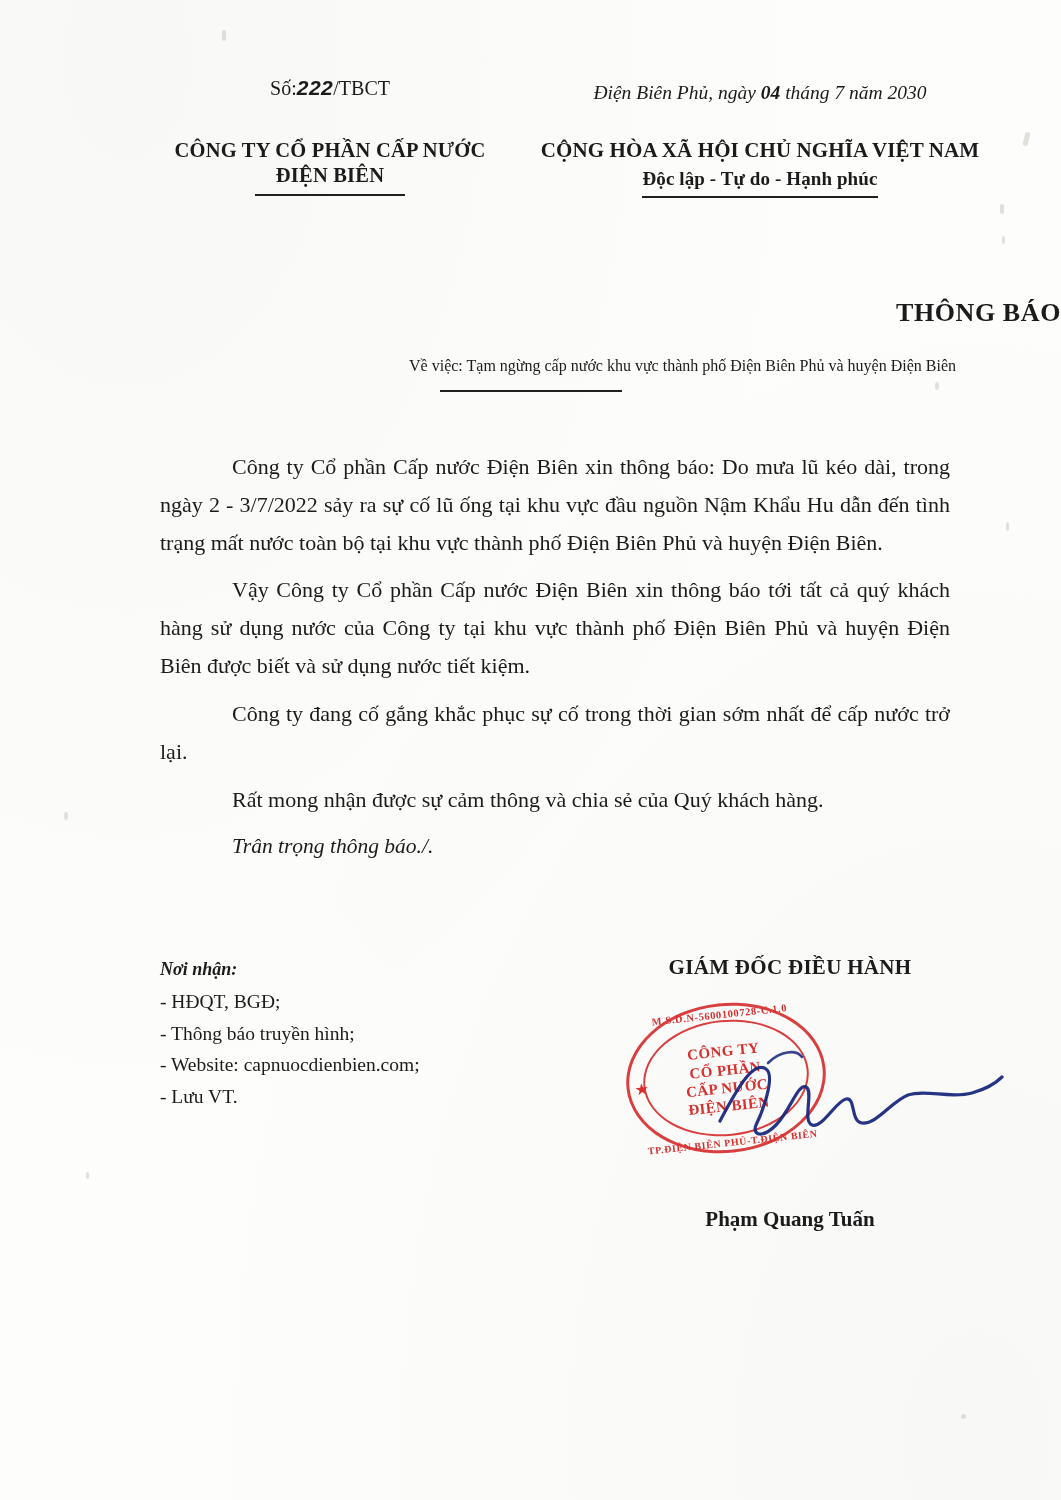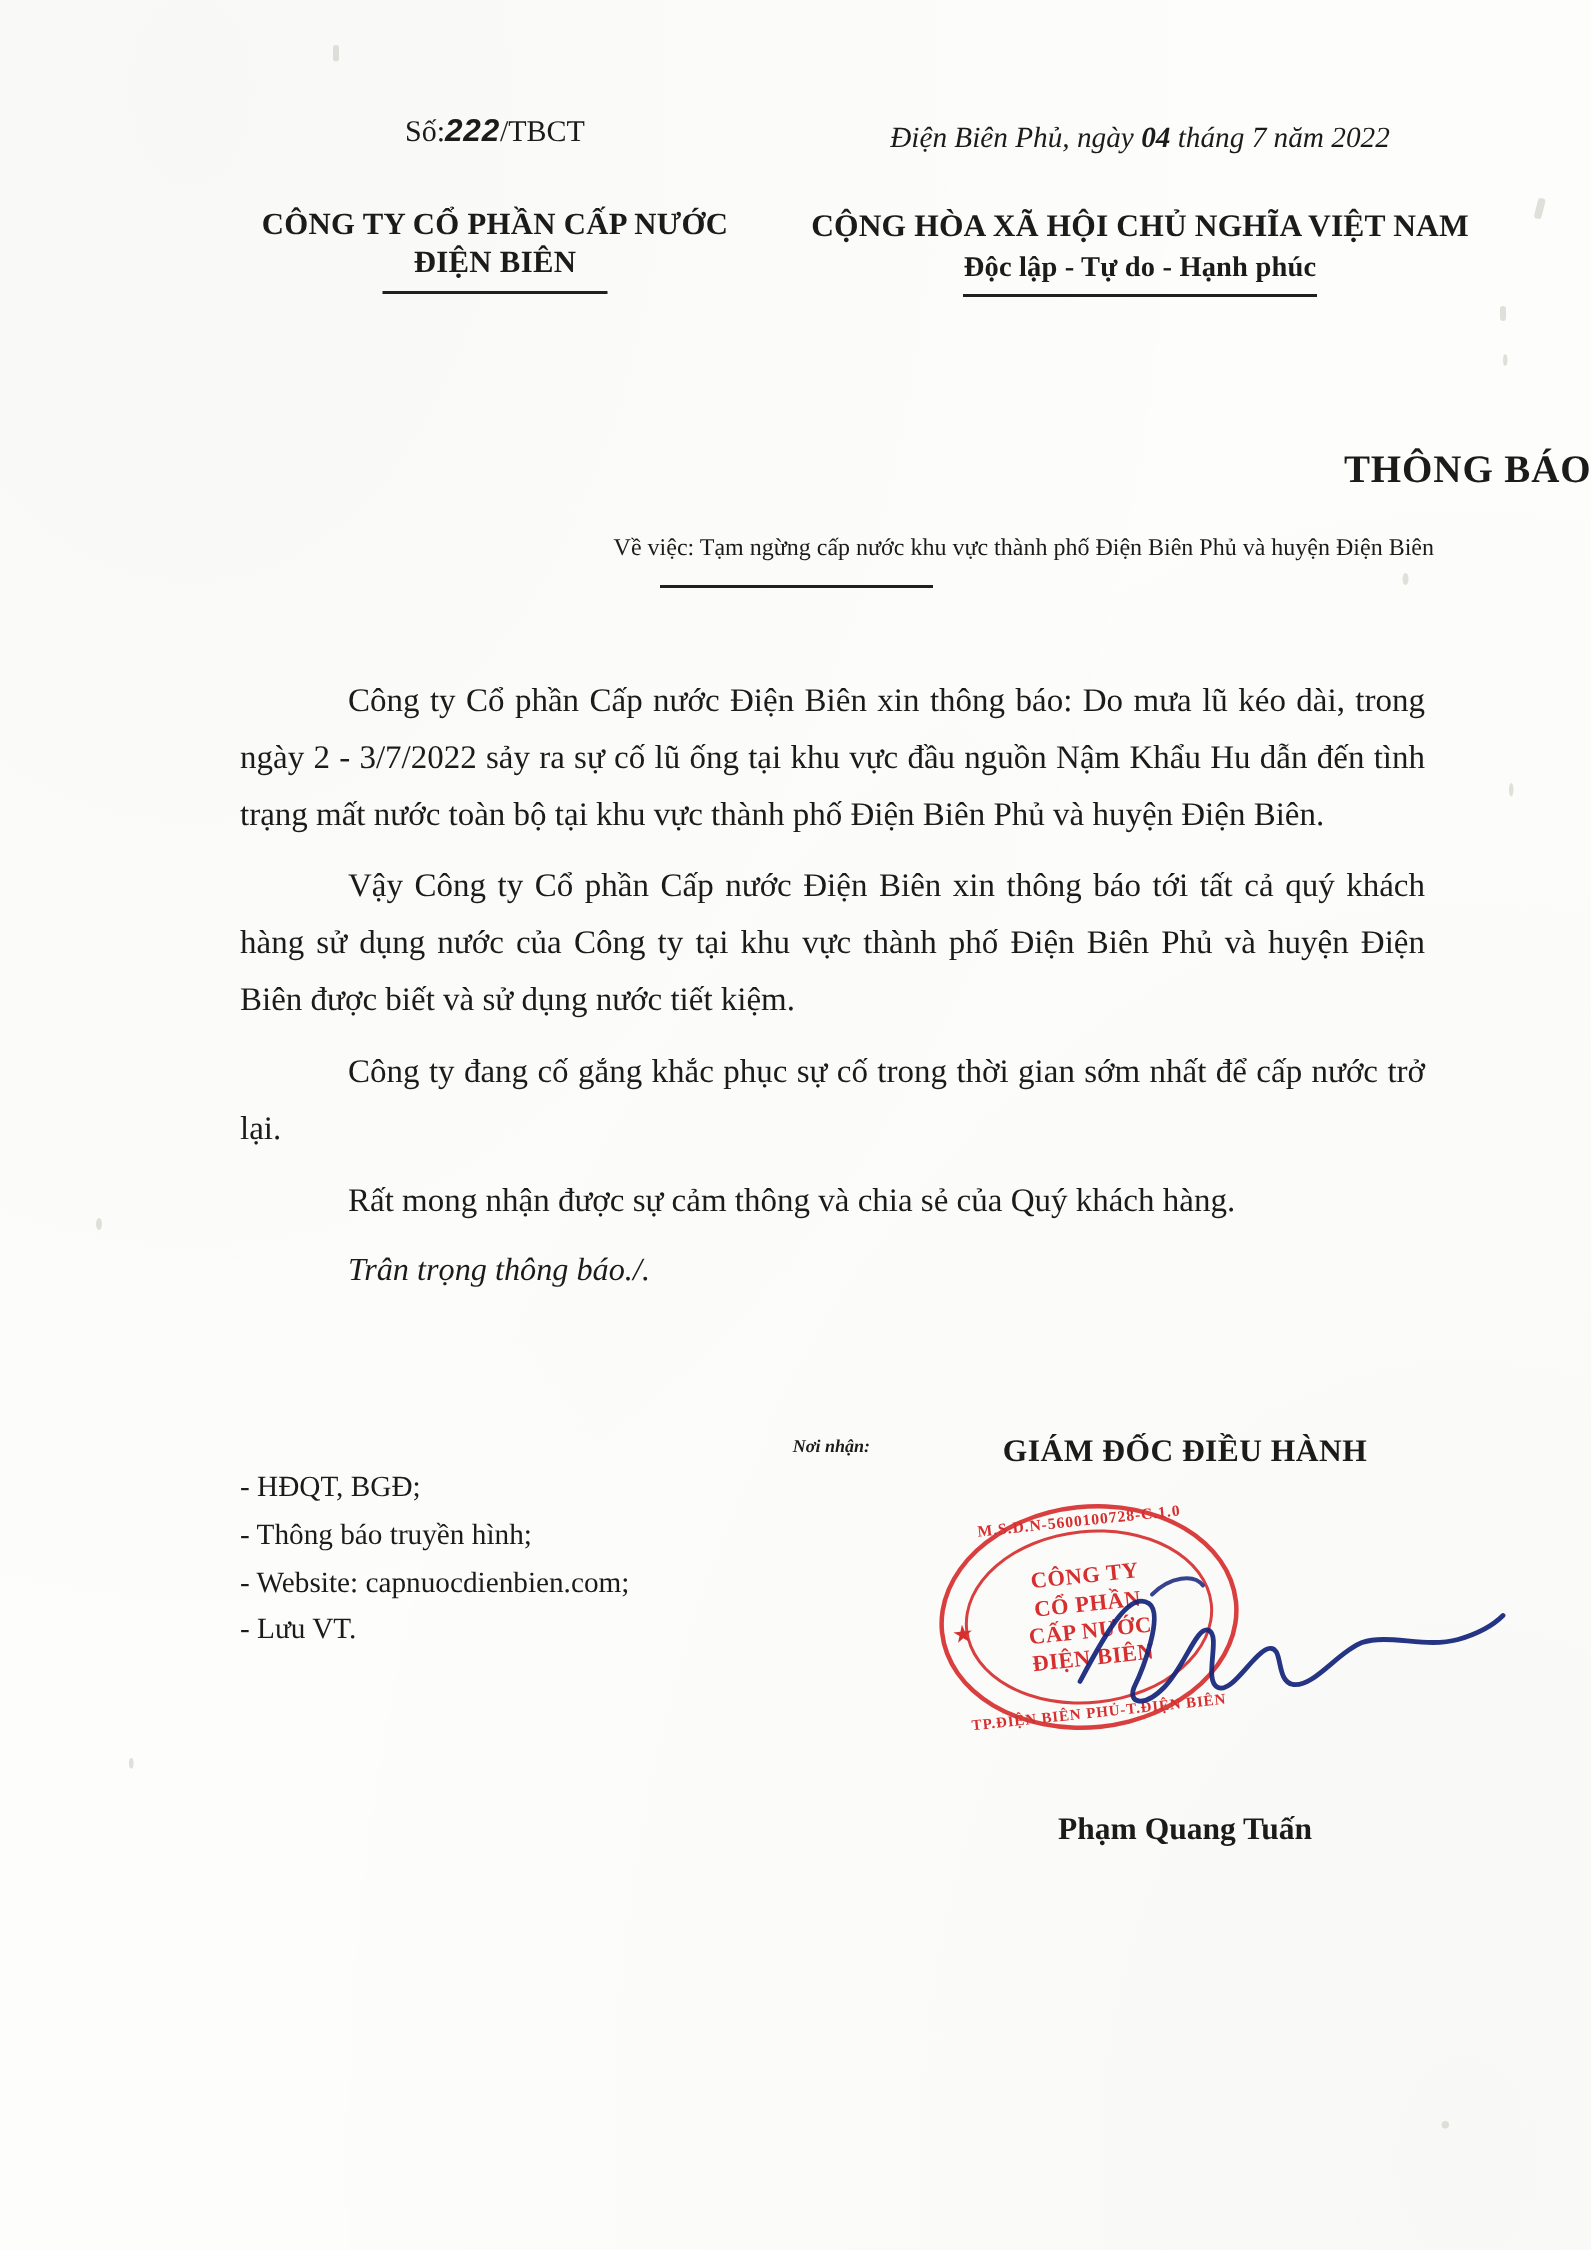--- a/index.html
+++ b/index.html
@@ -177,23 +177,22 @@
     position: absolute;
     left: 160px;
     top: 955px;
     width: 420px;
     font-size: 19.5px;
     line-height: 1.62;
   }
   .recipients .rec-title {
     font-weight: bold;
     font-style: italic;
-    font-size: 12px;
+    font-size: 18px;
     margin-bottom: 2px;
-    text-align: right;
   }
   .recipients .rec-item { white-space: nowrap; }
 
   .signature {
     position: absolute;
     left: 590px;
     top: 955px;
     width: 400px;
     text-align: center;
   }
@@ -308,21 +307,21 @@
   <div class="so-line">
     <span>Số:</span><span class="so-num">222</span><span>/TBCT</span>
   </div>
 
   <div class="date-line">
     <span>Điện Biên Phủ, ngày</span>
     <span class="date-ins">04</span>
     <span>tháng</span>
     <span>7</span>
     <span>năm</span>
-    <span>2022</span>
+    <span>2030</span>
   </div>
 
   <div class="title-block">
     <div class="doc-title">THÔNG BÁO</div>
     <div class="doc-subtitle">Về việc: Tạm ngừng cấp nước khu vực thành phố Điện Biên Phủ và huyện Điện Biên</div>
     <div class="rule-title"></div>
   </div>
 
   <div class="body-text">
     <p>Công ty Cổ phần Cấp nước Điện Biên xin thông báo: Do mưa lũ kéo dài, trong ngày 2 - 3/7/2022 sảy ra sự cố lũ ống tại khu vực đầu nguồn Nậm Khẩu Hu dẫn đến tình trạng mất nước toàn bộ tại khu vực thành phố Điện Biên Phủ và huyện Điện Biên.</p>

